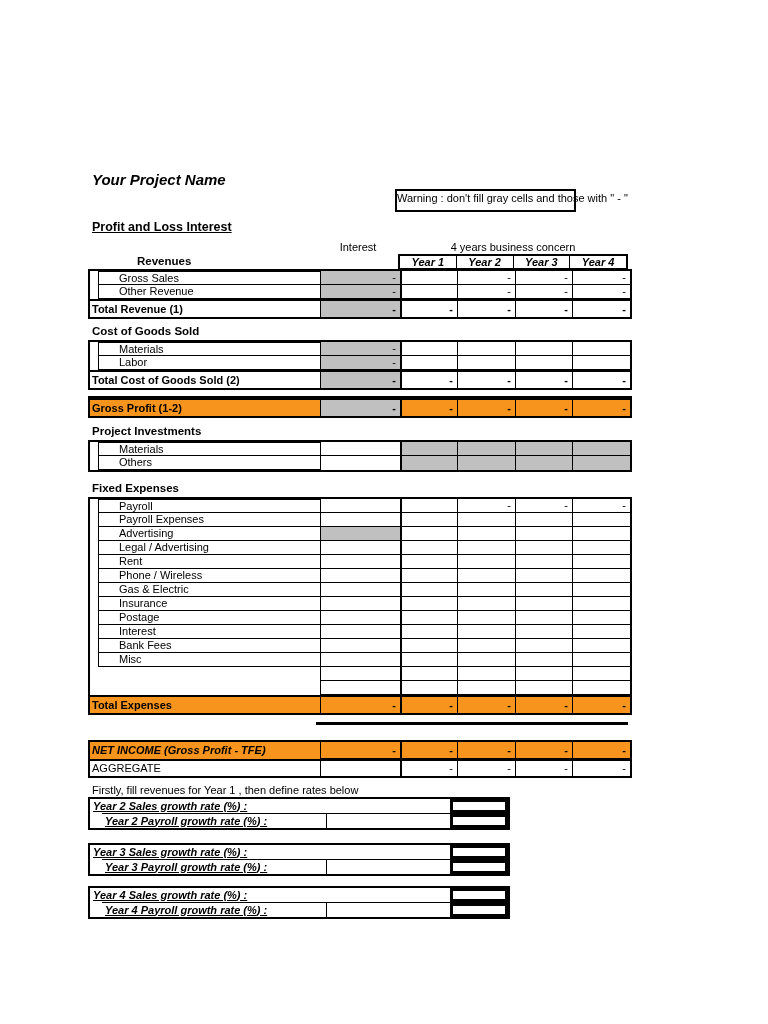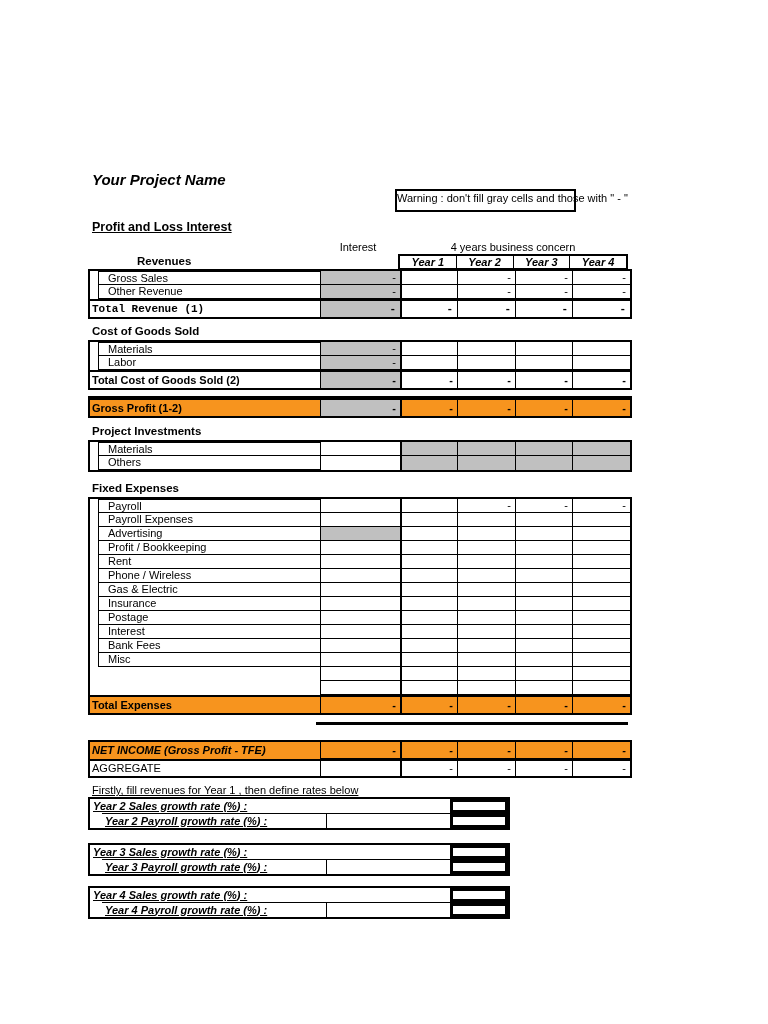--- a/index.html
+++ b/index.html
@@ -15,21 +15,21 @@
   .note{font-size:11px;}
   .warn-box{border:2px solid #000;background:transparent;}
   .warn-text{font-size:11px;white-space:nowrap;z-index:2;}
 
   .secbox{position:absolute;border:2px solid #000;box-sizing:content-box;background:#fff;}
   .trow{display:flex;position:relative;font-size:11px;line-height:1;}
   .trow.heavy{border-top:2px solid #000;}
   .lab{flex:0 0 230px;width:230px;box-sizing:border-box;display:flex;align-items:center;overflow:hidden;}
   .lab-inner{flex:1;height:100%;margin-left:8px;box-sizing:border-box;
     border-left:1px solid #000;border-right:0;border-bottom:1px solid #000;border-top:0;
-    display:flex;align-items:center;padding-left:9px;background:#fff;}
+    display:flex;align-items:center;padding-left:20px;background:#fff;}
   .lab-inner.firstrun{border-top:1px solid #000;}
   .lab-flat{flex:1;height:100%;display:flex;align-items:center;padding-left:2px;box-sizing:border-box;}
   .bold{font-weight:bold;}
   .bolditalic{font-weight:bold;font-style:italic;}
   .vcell{box-sizing:border-box;border-left:1px solid #000;border-bottom:1px solid #000;
     display:flex;align-items:center;justify-content:flex-end;padding-right:4px;overflow:hidden;}
   .vcell.ysep{border-left:2px solid #000;}
   .trow.lastrow .vcell{border-bottom:0;}
   .bg-gray{background:#C0C0C0;}
   .bg-orange{background:#F7941E;}
@@ -65,21 +65,21 @@
 
 <div class="yearhead" style="left:398px;top:254px;width:230px;height:16px;">
     <div class="ycell">Year 1</div>
     <div class="ycell">Year 2</div>
     <div class="ycell">Year 3</div>
     <div class="ycell">Year 4</div>
   </div>
 
 <div class="divline" style="left:316px;top:722px;width:312px;height:3px;"></div>
 
-<div class="abs note" style="left:92px;top:784px;text-decoration:underline;">Firstly, fill revenues for Year 1 , then define rates below</div>
+<div class="abs note" style="left:92px;top:784px;">Firstly, fill revenues for Year 1 , then define rates below</div>
 
 <div id="table-root">
     <div class="abs shead" style="left: 106px; top: 255px; margin-left: 31px;">Revenues</div>
     <div class="secbox" style="left: 88px; top: 269px; width: 540px;">
       <div class="trow" style="height: 14px;">
         <div class="lab">
           <div class="lab-inner firstrun">Gross Sales</div>
         </div>
         <div class="vcell bg-gray" style="flex: 0 0 80px;">-</div>
         <div class="vcell bg-white ysep" style="flex: 0 0 57px;"></div>
@@ -90,21 +90,21 @@
       <div class="trow" style="height: 14px;">
         <div class="lab">
           <div class="lab-inner">Other Revenue</div>
         </div>
         <div class="vcell bg-gray" style="flex: 0 0 80px;">-</div>
         <div class="vcell bg-white ysep" style="flex: 0 0 57px;"></div>
         <div class="vcell bg-white" style="flex: 0 0 58px;">-</div>
         <div class="vcell bg-white" style="flex: 0 0 57px;">-</div>
         <div class="vcell bg-white" style="flex: 0 0 58px;">-</div>
       </div>
-      <div class="trow heavy lastrow" style="height: 16px; font-family: Liberation Mono, monospace;">
+      <div class="trow heavy lastrow" style="height: 16px;">
         <div class="lab">
           <div class="lab-flat bold">Total Revenue (1)</div>
         </div>
         <div class="vcell bg-gray bold" style="flex: 0 0 80px;">-</div>
         <div class="vcell bg-white ysep bold" style="flex: 0 0 57px;">-</div>
         <div class="vcell bg-white bold" style="flex: 0 0 58px;">-</div>
         <div class="vcell bg-white bold" style="flex: 0 0 57px;">-</div>
         <div class="vcell bg-white bold" style="flex: 0 0 58px;">-</div>
       </div>
     </div>
@@ -203,21 +203,21 @@
           <div class="lab-inner">Advertising</div>
         </div>
         <div class="vcell bg-gray" style="flex: 0 0 80px;"></div>
         <div class="vcell bg-white ysep" style="flex: 0 0 57px;"></div>
         <div class="vcell bg-white" style="flex: 0 0 58px;"></div>
         <div class="vcell bg-white" style="flex: 0 0 57px;"></div>
         <div class="vcell bg-white" style="flex: 0 0 58px;"></div>
       </div>
       <div class="trow" style="height: 14px;">
         <div class="lab">
-          <div class="lab-inner">Profit / Bookkeeping</div>
+          <div class="lab-inner">Legal / Advertising</div>
         </div>
         <div class="vcell bg-white" style="flex: 0 0 80px;"></div>
         <div class="vcell bg-white ysep" style="flex: 0 0 57px;"></div>
         <div class="vcell bg-white" style="flex: 0 0 58px;"></div>
         <div class="vcell bg-white" style="flex: 0 0 57px;"></div>
         <div class="vcell bg-white" style="flex: 0 0 58px;"></div>
       </div>
       <div class="trow" style="height: 14px;">
         <div class="lab">
           <div class="lab-inner">Rent</div>

